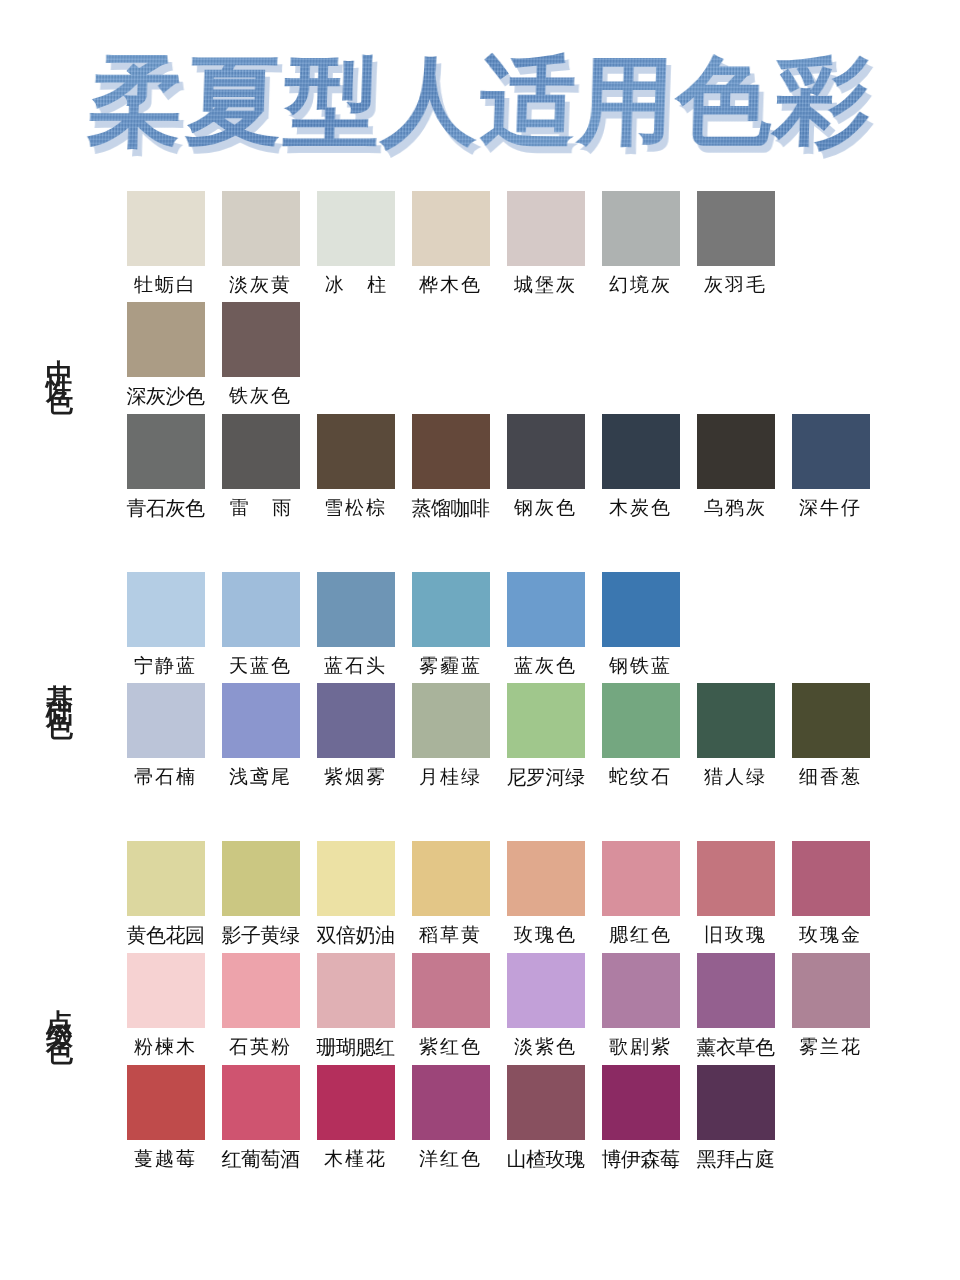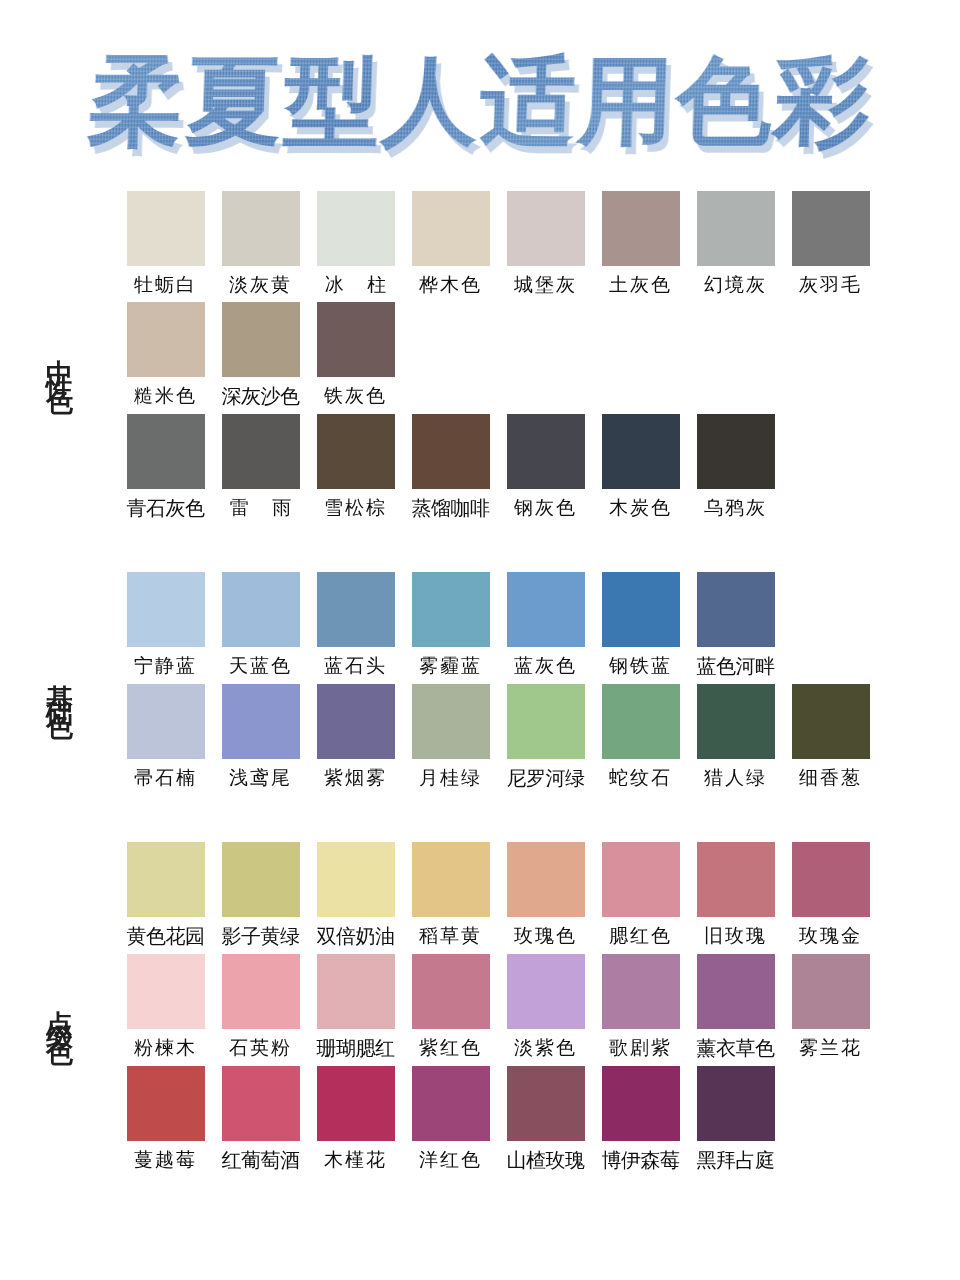--- a/index.html
+++ b/index.html
@@ -158,38 +158,30 @@
             </div>
             <div class="cell">
               <div class="swatch" style="background-color: rgb(222, 210, 192);"></div>
               <div class="cell-label w3">桦木色</div>
             </div>
             <div class="cell">
               <div class="swatch" style="background-color: rgb(213, 201, 199);"></div>
               <div class="cell-label w3">城堡灰</div>
             </div>
             <div class="cell">
-              <div class="swatch" style="background-color: rgb(168, 147, 143);"></div>
-              <div class="cell-label w3">土灰色</div>
-            </div>
-            <div class="cell">
               <div class="swatch" style="background-color: rgb(174, 178, 177);"></div>
               <div class="cell-label w3">幻境灰</div>
             </div>
             <div class="cell">
               <div class="swatch" style="background-color: rgb(120, 120, 120);"></div>
               <div class="cell-label w3">灰羽毛</div>
             </div>
           </div>
           <div class="row">
             <div class="cell">
-              <div class="swatch" style="background-color: rgb(205, 188, 170);"></div>
-              <div class="cell-label w3">糙米色</div>
-            </div>
-            <div class="cell">
               <div class="swatch" style="background-color: rgb(171, 156, 133);"></div>
               <div class="cell-label w4">深灰沙色</div>
             </div>
             <div class="cell">
               <div class="swatch" style="background-color: rgb(111, 92, 90);"></div>
               <div class="cell-label w3">铁灰色</div>
             </div>
           </div>
           <div class="row">
             <div class="cell">
@@ -212,20 +204,24 @@
               <div class="swatch" style="background-color: rgb(70, 71, 78);"></div>
               <div class="cell-label w3">钢灰色</div>
             </div>
             <div class="cell">
               <div class="swatch" style="background-color: rgb(50, 62, 76);"></div>
               <div class="cell-label w3">木炭色</div>
             </div>
             <div class="cell">
               <div class="swatch" style="background-color: rgb(57, 53, 48);"></div>
               <div class="cell-label w3">乌鸦灰</div>
+            </div>
+            <div class="cell">
+              <div class="swatch" style="background-color: rgb(60, 79, 107);"></div>
+              <div class="cell-label w3">深牛仔</div>
             </div>
           </div>
         </div>
       </div>
       <div class="section-gap"></div>
       <div class="section">
         <div class="section-label">
           <div class="vtext">基础色</div>
         </div>
         <div class="rows">
@@ -247,24 +243,20 @@
               <div class="cell-label w3">雾霾蓝</div>
             </div>
             <div class="cell">
               <div class="swatch" style="background-color: rgb(107, 156, 205);"></div>
               <div class="cell-label w3">蓝灰色</div>
             </div>
             <div class="cell">
               <div class="swatch" style="background-color: rgb(59, 119, 176);"></div>
               <div class="cell-label w3">钢铁蓝</div>
             </div>
-            <div class="cell">
-              <div class="swatch" style="background-color: rgb(83, 104, 143);"></div>
-              <div class="cell-label w4">蓝色河畔</div>
-            </div>
           </div>
           <div class="row">
             <div class="cell">
               <div class="swatch" style="background-color: rgb(187, 196, 216);"></div>
               <div class="cell-label w3">帚石楠</div>
             </div>
             <div class="cell">
               <div class="swatch" style="background-color: rgb(139, 150, 206);"></div>
               <div class="cell-label w3">浅鸢尾</div>
             </div>

